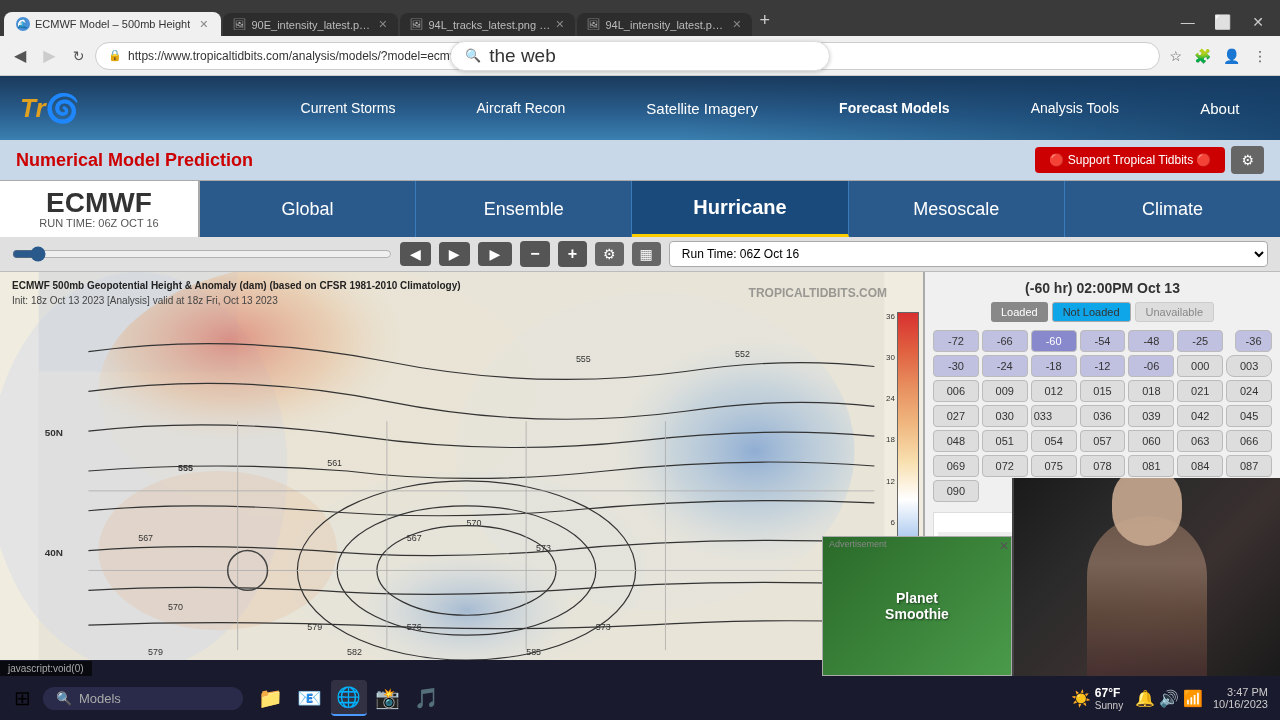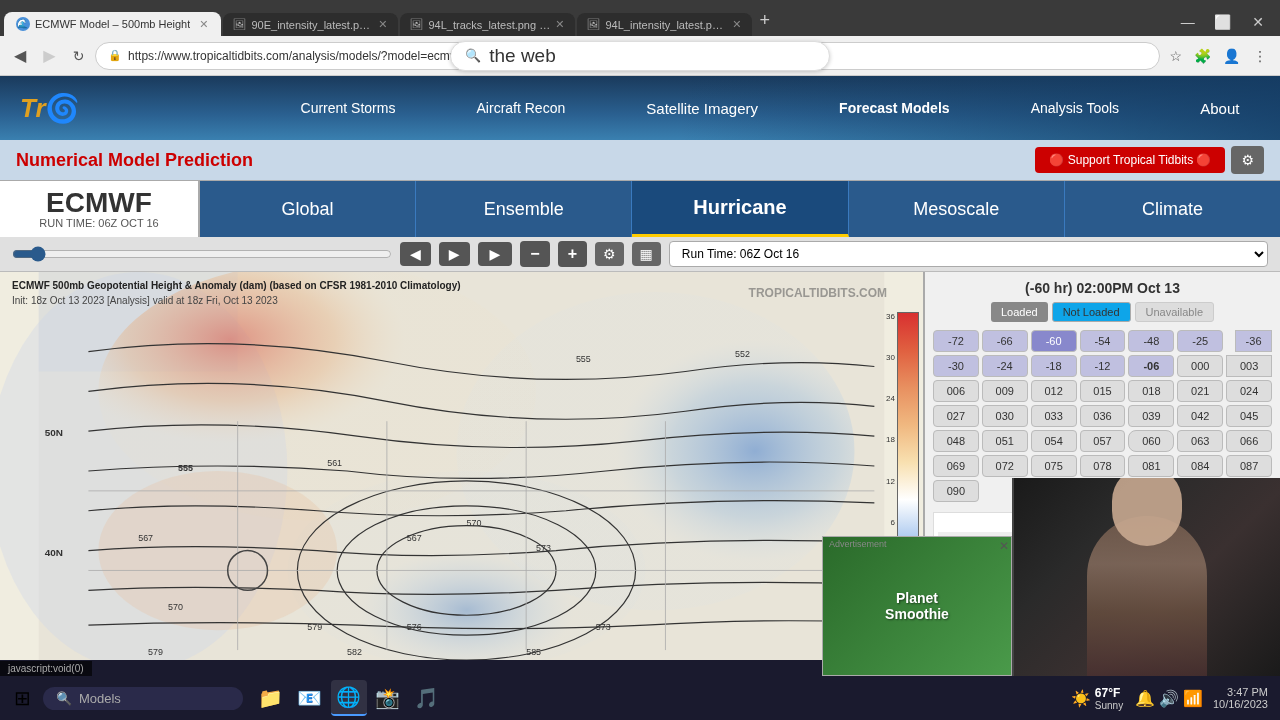--- a/index.html
+++ b/index.html
@@ -223,47 +223,47 @@
           <button style="padding:3px 10px; font-size:11px; border:1px solid #ccc; border-radius:3px; cursor:pointer; background:#ddd; color:#888;">Unavailable</button>
         </div>
 
         <div id="time-grid" style="display:grid; grid-template-columns:repeat(7,1fr); gap:3px;">
         <div style="background: rgb(192, 192, 224); border: 1px solid rgb(187, 187, 187); border-radius: 4px; padding: 4px 2px; text-align: center; font-size: 11px; color: rgb(51, 51, 51); cursor: pointer;">-72</div>
             <div style="background: rgb(192, 192, 224); border: 1px solid rgb(187, 187, 187); border-radius: 4px; padding: 4px 2px; text-align: center; font-size: 11px; color: rgb(51, 51, 51); cursor: pointer;">-66</div>
             <div style="background: rgb(136, 136, 204); border: 1px solid rgb(187, 187, 187); border-radius: 4px; padding: 4px 2px; text-align: center; font-size: 11px; color: white; cursor: pointer;">-60</div>
             <div style="background: rgb(192, 192, 224); border: 1px solid rgb(187, 187, 187); border-radius: 4px; padding: 4px 2px; text-align: center; font-size: 11px; color: rgb(51, 51, 51); cursor: pointer;">-54</div>
             <div style="background: rgb(192, 192, 224); border: 1px solid rgb(187, 187, 187); border-radius: 4px; padding: 4px 2px; text-align: center; font-size: 11px; color: rgb(51, 51, 51); cursor: pointer;">-48</div>
             <div style="background: rgb(192, 192, 224); border: 1px solid rgb(187, 187, 187); border-radius: 4px; padding: 4px 2px; text-align: center; font-size: 11px; color: rgb(51, 51, 51); cursor: pointer;">-25</div>
-            <div style="background: rgb(192, 192, 224); border: 1px solid rgb(187, 187, 187); border-radius: 0; padding: 4px 2px; text-align: center; font-size: 11px; color: rgb(51, 51, 51); cursor: pointer; margin-left: 9px;">-36</div>
+            <div style="background: rgb(192, 192, 224); border: 1px solid rgb(187, 187, 187); border-radius: 5px; padding: 4px 2px; text-align: center; font-size: 11px; color: rgb(51, 51, 51); cursor: pointer; margin-left: 9px;">-36</div>
             <div style="background: rgb(192, 192, 224); border: 1px solid rgb(187, 187, 187); border-radius: 4px; padding: 4px 2px; text-align: center; font-size: 11px; color: rgb(51, 51, 51); cursor: pointer;">-30</div>
             <div style="background: rgb(192, 192, 224); border: 1px solid rgb(187, 187, 187); border-radius: 4px; padding: 4px 2px; text-align: center; font-size: 11px; color: rgb(51, 51, 51); cursor: pointer;">-24</div>
             <div style="background: rgb(192, 192, 224); border: 1px solid rgb(187, 187, 187); border-radius: 4px; padding: 4px 2px; text-align: center; font-size: 11px; color: rgb(51, 51, 51); cursor: pointer;">-18</div>
             <div style="background: rgb(192, 192, 224); border: 1px solid rgb(187, 187, 187); border-radius: 4px; padding: 4px 2px; text-align: center; font-size: 11px; color: rgb(51, 51, 51); cursor: pointer;">-12</div>
-            <div style="background: rgb(192, 192, 224); border: 1px solid rgb(187, 187, 187); border-radius: 4px; padding: 4px 4px; text-align: center; font-size: 11px; color: rgb(51, 51, 51); cursor: pointer; font-weight: bold;">-06</div>
+            <div style="background: rgb(192, 192, 224); border: 1px solid rgb(187, 187, 187); border-radius: 4px; padding: 4px 4px; text-align: center; font-size: 11px; color: rgb(51, 51, 51); cursor: pointer;">-06</div>
             <div style="background: rgb(221, 221, 221); border: 1px solid rgb(187, 187, 187); border-radius: 4px; padding: 4px 2px; text-align: center; font-size: 11px; color: rgb(51, 51, 51); cursor: pointer;">000</div>
-            <div style="background: rgb(221, 221, 221); border: 1px solid rgb(187, 187, 187); border-radius: 0; padding: 4px 2px; text-align: center; font-size: 11px; color: rgb(51, 51, 51); cursor: pointer;">003</div>
+            <div style="background: rgb(221, 221, 221); border: 1px solid rgb(187, 187, 187); border-radius: 8px; padding: 4px 2px; text-align: center; font-size: 11px; color: rgb(51, 51, 51); cursor: pointer;">003</div>
             <div style="background: rgb(221, 221, 221); border: 1px solid rgb(187, 187, 187); border-radius: 4px; padding: 4px 2px; text-align: center; font-size: 11px; color: rgb(51, 51, 51); cursor: pointer;">006</div>
             <div style="background: rgb(221, 221, 221); border: 1px solid rgb(187, 187, 187); border-radius: 4px; padding: 4px 2px; text-align: center; font-size: 11px; color: rgb(51, 51, 51); cursor: pointer;">009</div>
             <div style="background: rgb(221, 221, 221); border: 1px solid rgb(187, 187, 187); border-radius: 4px; padding: 4px 2px; text-align: center; font-size: 11px; color: rgb(51, 51, 51); cursor: pointer;">012</div>
             <div style="background: rgb(221, 221, 221); border: 1px solid rgb(187, 187, 187); border-radius: 4px; padding: 4px 2px; text-align: center; font-size: 11px; color: rgb(51, 51, 51); cursor: pointer;">015</div>
             <div style="background: rgb(221, 221, 221); border: 1px solid rgb(187, 187, 187); border-radius: 4px; padding: 4px 2px; text-align: center; font-size: 11px; color: rgb(51, 51, 51); cursor: pointer;">018</div>
             <div style="background: rgb(221, 221, 221); border: 1px solid rgb(187, 187, 187); border-radius: 4px; padding: 4px 2px; text-align: center; font-size: 11px; color: rgb(51, 51, 51); cursor: pointer;">021</div>
             <div style="background: rgb(221, 221, 221); border: 1px solid rgb(187, 187, 187); border-radius: 4px; padding: 4px 2px; text-align: center; font-size: 11px; color: rgb(51, 51, 51); cursor: pointer;">024</div>
             <div style="background: rgb(221, 221, 221); border: 1px solid rgb(187, 187, 187); border-radius: 4px; padding: 4px 2px; text-align: center; font-size: 11px; color: rgb(51, 51, 51); cursor: pointer;">027</div>
             <div style="background: rgb(221, 221, 221); border: 1px solid rgb(187, 187, 187); border-radius: 4px; padding: 4px 2px; text-align: center; font-size: 11px; color: rgb(51, 51, 51); cursor: pointer;">030</div>
-            <div style="background: rgb(221, 221, 221); border: 1px solid rgb(187, 187, 187); border-radius: 4px; padding: 4px 2px; text-align: center; font-size: 11px; color: rgb(51, 51, 51); cursor: pointer;">033</div>
+            <div style="background: rgb(221, 221, 221); border: 1px solid rgb(187, 187, 187); border-radius: 4px; padding: 4px 2px; text-align: left; font-size: 11px; color: rgb(51, 51, 51); cursor: pointer;">033</div>
             <div style="background: rgb(221, 221, 221); border: 1px solid rgb(187, 187, 187); border-radius: 4px; padding: 4px 2px; text-align: center; font-size: 11px; color: rgb(51, 51, 51); cursor: pointer;">036</div>
             <div style="background: rgb(221, 221, 221); border: 1px solid rgb(187, 187, 187); border-radius: 4px; padding: 4px 2px; text-align: center; font-size: 11px; color: rgb(51, 51, 51); cursor: pointer;">039</div>
             <div style="background: rgb(221, 221, 221); border: 1px solid rgb(187, 187, 187); border-radius: 4px; padding: 4px 2px; text-align: center; font-size: 11px; color: rgb(51, 51, 51); cursor: pointer;">042</div>
             <div style="background: rgb(221, 221, 221); border: 1px solid rgb(187, 187, 187); border-radius: 4px; padding: 4px 2px; text-align: center; font-size: 11px; color: rgb(51, 51, 51); cursor: pointer;">045</div>
             <div style="background: rgb(221, 221, 221); border: 1px solid rgb(187, 187, 187); border-radius: 4px; padding: 4px 2px; text-align: center; font-size: 11px; color: rgb(51, 51, 51); cursor: pointer;">048</div>
             <div style="background: rgb(221, 221, 221); border: 1px solid rgb(187, 187, 187); border-radius: 4px; padding: 4px 2px; text-align: center; font-size: 11px; color: rgb(51, 51, 51); cursor: pointer;">051</div>
             <div style="background: rgb(221, 221, 221); border: 1px solid rgb(187, 187, 187); border-radius: 4px; padding: 4px 2px; text-align: center; font-size: 11px; color: rgb(51, 51, 51); cursor: pointer;">054</div>
             <div style="background: rgb(221, 221, 221); border: 1px solid rgb(187, 187, 187); border-radius: 4px; padding: 4px 2px; text-align: center; font-size: 11px; color: rgb(51, 51, 51); cursor: pointer;">057</div>
-            <div style="background: rgb(221, 221, 221); border: 1px solid rgb(187, 187, 187); border-radius: 8px; padding: 4px 2px; text-align: center; font-size: 11px; color: rgb(51, 51, 51); cursor: pointer;">060</div>
+            <div style="background: rgb(221, 221, 221); border: 1px solid rgb(187, 187, 187); border-radius: 1px; padding: 4px 2px; text-align: center; font-size: 11px; color: rgb(51, 51, 51); cursor: pointer;">060</div>
             <div style="background: rgb(221, 221, 221); border: 1px solid rgb(187, 187, 187); border-radius: 4px; padding: 4px 2px; text-align: center; font-size: 11px; color: rgb(51, 51, 51); cursor: pointer;">063</div>
             <div style="background: rgb(221, 221, 221); border: 1px solid rgb(187, 187, 187); border-radius: 4px; padding: 4px 2px; text-align: center; font-size: 11px; color: rgb(51, 51, 51); cursor: pointer;">066</div>
             <div style="background: rgb(221, 221, 221); border: 1px solid rgb(187, 187, 187); border-radius: 4px; padding: 4px 2px; text-align: center; font-size: 11px; color: rgb(51, 51, 51); cursor: pointer;">069</div>
             <div style="background: rgb(221, 221, 221); border: 1px solid rgb(187, 187, 187); border-radius: 4px; padding: 4px 2px; text-align: center; font-size: 11px; color: rgb(51, 51, 51); cursor: pointer;">072</div>
             <div style="background: rgb(221, 221, 221); border: 1px solid rgb(187, 187, 187); border-radius: 4px; padding: 4px 2px; text-align: center; font-size: 11px; color: rgb(51, 51, 51); cursor: pointer;">075</div>
             <div style="background: rgb(221, 221, 221); border: 1px solid rgb(187, 187, 187); border-radius: 4px; padding: 4px 2px; text-align: center; font-size: 11px; color: rgb(51, 51, 51); cursor: pointer;">078</div>
             <div style="background: rgb(221, 221, 221); border: 1px solid rgb(187, 187, 187); border-radius: 4px; padding: 4px 2px; text-align: center; font-size: 11px; color: rgb(51, 51, 51); cursor: pointer;">081</div>
             <div style="background: rgb(221, 221, 221); border: 1px solid rgb(187, 187, 187); border-radius: 4px; padding: 4px 2px; text-align: center; font-size: 11px; color: rgb(51, 51, 51); cursor: pointer;">084</div>
             <div style="background: rgb(221, 221, 221); border: 1px solid rgb(187, 187, 187); border-radius: 4px; padding: 4px 2px; text-align: center; font-size: 11px; color: rgb(51, 51, 51); cursor: pointer;">087</div>
             <div style="background: rgb(221, 221, 221); border: 1px solid rgb(187, 187, 187); border-radius: 4px; padding: 4px 2px; text-align: center; font-size: 11px; color: rgb(51, 51, 51); cursor: pointer;">090</div>

